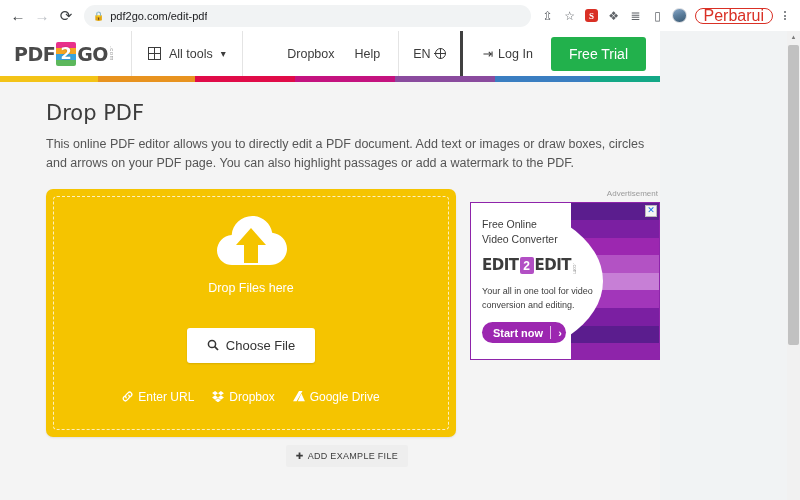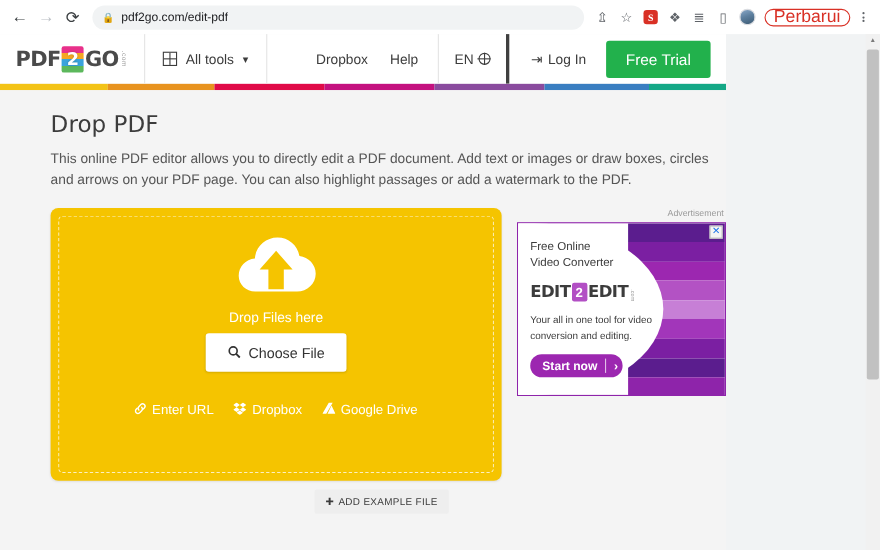--- a/index.html
+++ b/index.html
@@ -150,21 +150,21 @@
   }
   .dashed {
     position: absolute; left: 7px; right: 7px; top: 7px; bottom: 7px;
     border: 1.5px dashed rgba(255,255,255,.75); border-radius: 4px; pointer-events: none;
   }
   .cloud-wrap { margin-top: 22px; }
   .drop-label {
     color: #ffffff; font-size: 12.5px; margin-top: 6px; text-align: center;
   }
   .choose-file {
-    margin-top: 7px; background: #ffffff; color: #333; font-size: 13px;
+    margin-top: 33px; background: #ffffff; color: #333; font-size: 13px;
     padding: 10px 20px; border-radius: 3px; display: flex; align-items: center; gap: 7px;
     box-shadow: 0 1px 2px rgba(0,0,0,.12);
   }
   .alt-sources {
     margin-top: 27px; display: flex; gap: 18px; color: #ffffff; font-size: 12px;
     align-items: center;
   }
   .alt-src { display: flex; align-items: center; gap: 5px; }
 
   

